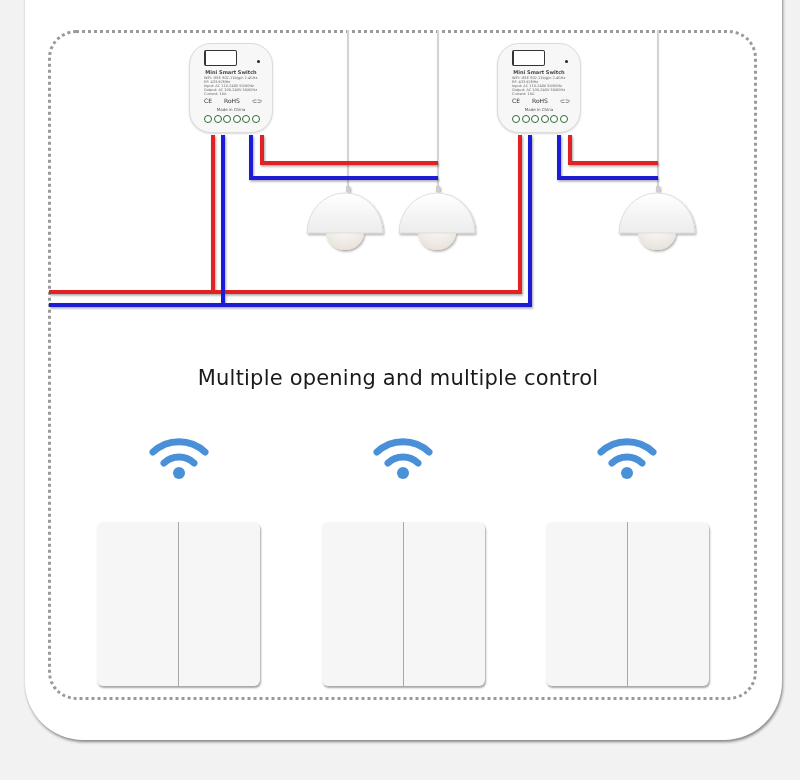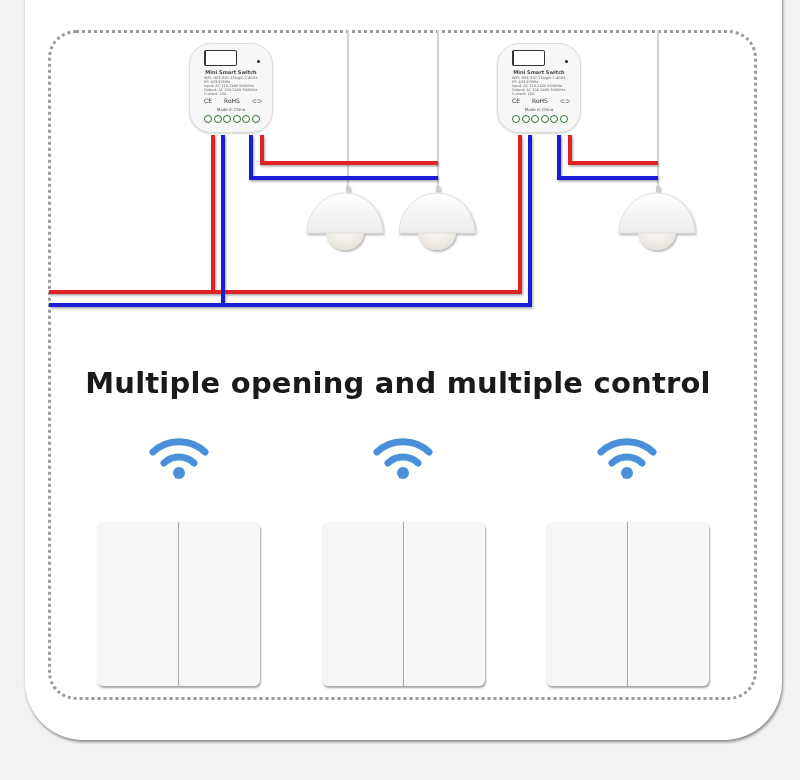--- a/index.html
+++ b/index.html
@@ -33,21 +33,21 @@
   .module .made { position: absolute; left: 0; right: 0; top: 63px; text-align: center; font-size: 4px; color: #555; }
   .module .terms {
     position: absolute; left: 14px; top: 71px; width: 56px; height: 9px;
     display: flex; justify-content: space-between;
   }
   .module .terms span {
     width: 8px; height: 8px; border-radius: 50%; border: 1.5px solid #2d6a2d; background: #fff; box-sizing: border-box;
   }
   .caption {
     position: absolute; left: 0; width: 796px; top: 366px; text-align: center;
-    font-family: "DejaVu Sans", sans-serif; font-size: 29px; color: #1a1a1a; font-weight: bold; letter-spacing: 0.2px;
+    font-family: "DejaVu Sans", sans-serif; font-size: 21px; color: #1a1a1a; font-weight: normal; letter-spacing: 0.2px;
   }
   .wifi { position: absolute; width: 64px; height: 48px; }
   .switch {
     position: absolute; width: 163px; height: 164px; background: #f6f6f6;
     border-radius: 6px; box-shadow: 1px 2px 2px rgba(0,0,0,0.35);
   }
   .switch .div { position: absolute; left: 81px; top: 0; width: 1px; height: 100%; background: #a8a8a8; }
 </style>
 </head>
 <body>

